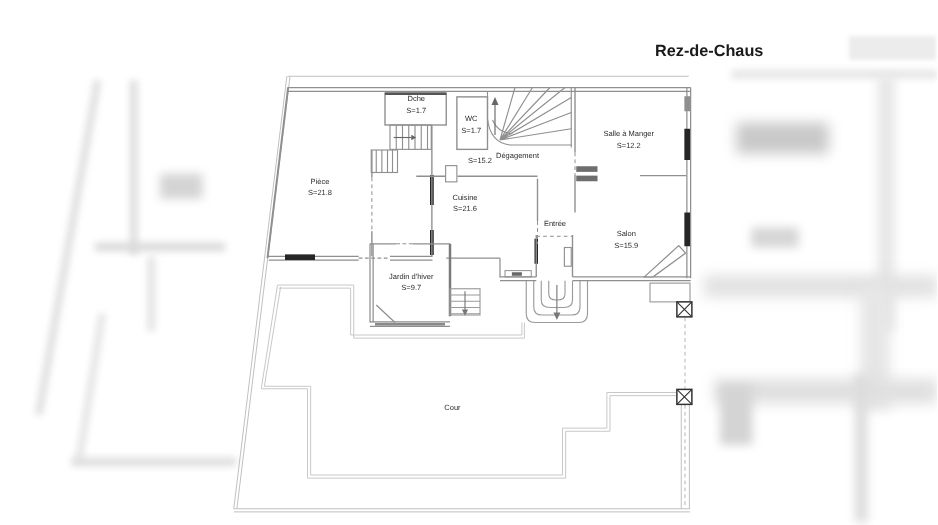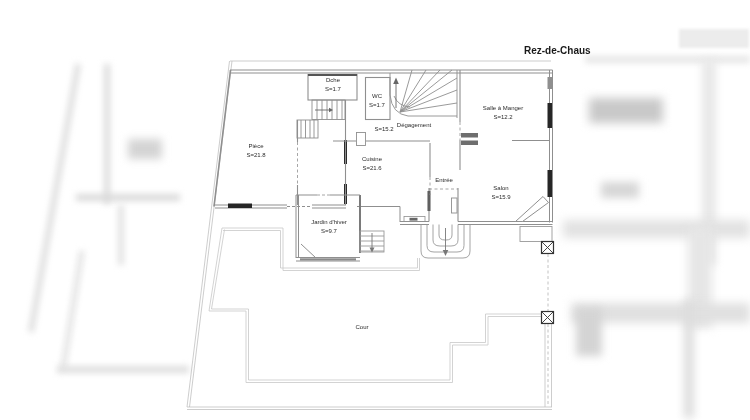--- a/index.html
+++ b/index.html
@@ -5,22 +5,22 @@
   html,body{margin:0;padding:0;background:#fff;}
   #stage{position:relative;width:750px;height:420px;background:#ffffff;overflow:hidden;
          font-family:"Liberation Sans",sans-serif;}
   .blur{position:absolute;pointer-events:none;}
   svg{position:absolute;left:0;top:0;}
   .lbl{position:absolute;transform:translateX(-50%);text-align:center;
        font-size:6px;line-height:1.45;color:#2b2b2b;white-space:nowrap;}
   .lbl .rname{font-size:6px;}
   .lbl .rarea{font-size:6px;}
   .lbl-inline{position:absolute;transform:translateX(-50%);font-size:6px;color:#2b2b2b;white-space:nowrap;}
-  #plan-title{position:absolute;left:524px;top:33px;font-size:10px;font-weight:bold;color:#1a1a1a;
-              white-space:nowrap;margin-top:12px;}
+  #plan-title{position:absolute;left:524px;top:33px;font-size:13px;font-weight:bold;color:#1a1a1a;
+              white-space:nowrap;}
 </style>
 </head>
 <body>
 
 <div id="stage">
 
   <div>
     <div class="blur" style="left:52px;top:62px;width:5px;height:272px;background:#d9d9d9;filter:blur(3px);transform:rotate(10deg);"></div>
     <div class="blur" style="left:104px;top:64px;width:6px;height:140px;background:#dcdcdc;filter:blur(3px);"></div>
     <div class="blur" style="left:76px;top:194px;width:104px;height:7px;background:#dadada;filter:blur(3px);"></div>

